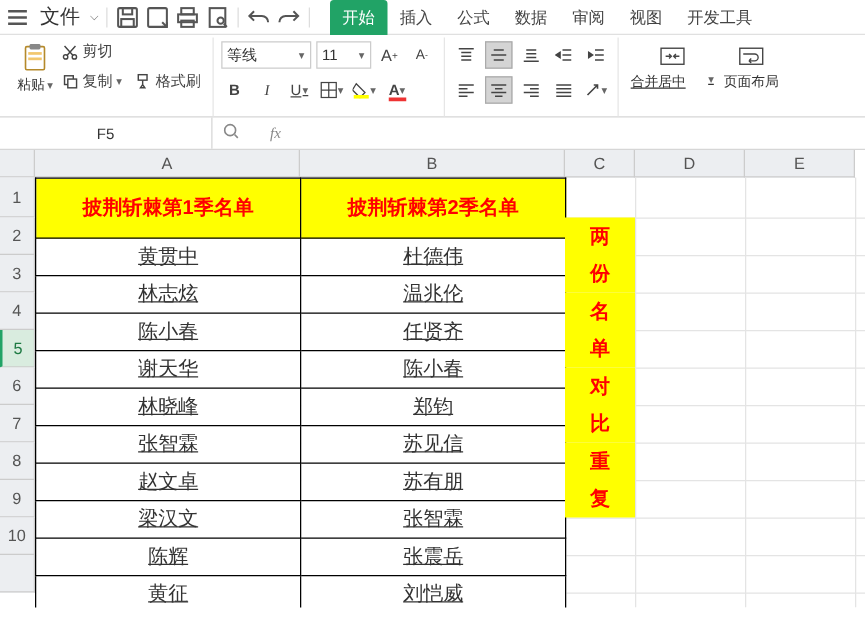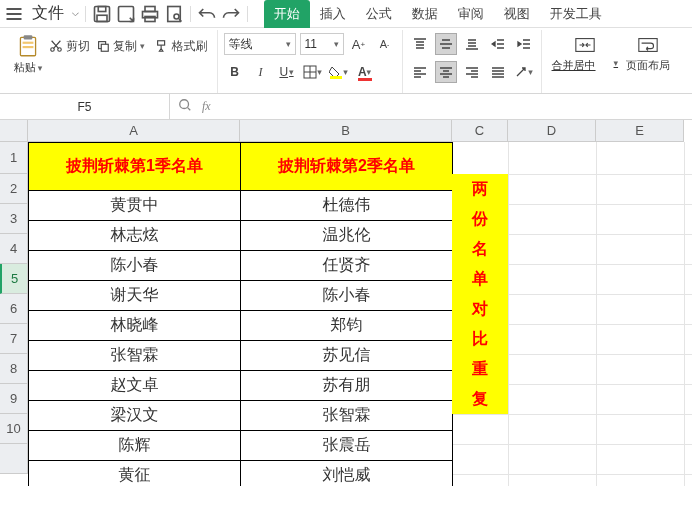--- a/index.html
+++ b/index.html
@@ -33,41 +33,41 @@
 .pastebtn { display:flex; flex-direction:column; align-items:center; width:36px; padding-top:2px; cursor:pointer; }
 .pastebtn .picon { width:26px; height:28px; }
 .pastebtn .plabel { font-size:11px; display:flex; align-items:center; gap:2px; }
 .vbigbtn { display:flex; flex-direction:column; align-items:center; padding:4px 4px 0 4px; cursor:pointer; font-size:11px; gap:2px; }
 .vbigbtn svg { width:22px; height:22px; }
 .caret { font-size:9px; color:#666; }
 
 
 .fbar { height: 26px; border-bottom: 1px solid #d6d6d6; display:flex; align-items:stretch; }
 .namebox { width: 170px; border-right: 1px solid #d6d6d6; display:flex; align-items:center; padding:0 8px; font-size:12px; justify-content:center; }
-.fxarea { display:flex; align-items:center; padding:0 8px; gap:10px; color:#888; }
+.fxarea { display:flex; align-items:center; padding:0 8px; gap:24px; color:#888; }
 .fxarea .fx { font-style: italic; font-family: "Times New Roman", serif; }
 
 
 .sheet { position:relative; overflow:hidden; height: calc(514px - 28px - 28px - 66px - 26px); }
 .corner { position:absolute; left:0; top:0; width:28px; height:22px; background:#eceef1; border-right:1px solid #ccc; border-bottom:1px solid #ccc; }
 .colheads { position:absolute; left:28px; top:0; height:22px; display:flex; }
 .colhead { background:#eceef1; border-right:1px solid #ccc; border-bottom:1px solid #ccc; display:flex; align-items:center; justify-content:center; font-size:13px; color:#555; }
 .rowheads { position:absolute; left:0; top:22px; width:28px; }
 .rowhead { background:#eceef1; border-right:1px solid #ccc; border-bottom:1px solid #ccc; display:flex; align-items:center; justify-content:center; font-size:13px; color:#555; height:30px; }
 .rowhead.hdr { height:32px; }
 .rowhead.sel { background:#d9ecdf; color:#1e7a43; border-left:2px solid #21a366; }
 .cells { position:absolute; left:28px; top:22px; }
 .gridbg { position:absolute; left:28px; top:22px; right:0; bottom:0; }
 .gridbg .vline { position:absolute; top:0; bottom:0; width:1px; background:#e4e4e4; }
 .gridbg .hline { position:absolute; left:0; right:0; height:1px; background:#e4e4e4; }
 
 table.data { border-collapse: collapse; }
 table.data td, table.data th { border:1px solid #000; text-align:center; vertical-align:middle; font-size:16px; height:30px; }
 table.data th { background:#ffff00; color:#ff0000; font-weight:bold; height:48px; width:212px; }
-table.data td.a, table.data td.b { width:212px; background:#fff; }
+table.data td.a, table.data td.b { width:212px; background:#fff;text-decoration:underline; }
 
 .sidecol { position:absolute; top:0; }
 .sidecell { width:56px; height:30px; background:#ffff00; color:#ff0000; font-weight:bold; font-size:16px; display:flex; align-items:center; justify-content:center; }
 </style>
 </head>
 <body>
 
 <div class="titlebar">
   <div class="ticon">
       <svg viewBox="0 0 16 16" fill="none" stroke-width="1.5">
@@ -138,21 +138,21 @@
           <rect x="5" y="4" width="14" height="17" rx="1" fill="#fff" stroke="#b58a2b" stroke-width="1.2"></rect>
           <rect x="8" y="2" width="8" height="4" rx="1" fill="#888"></rect>
           <rect x="7" y="8" width="10" height="2" fill="#f2c76e"></rect>
           <rect x="7" y="12" width="10" height="2" fill="#f2c76e"></rect>
         </svg>
       <div class="plabel">
           <span>粘贴</span>
           <span class="caret">▾</span>
         </div>
     </div>
-    <div style="display:flex; flex-direction:row; padding-top:2px;">
+    <div style="display:flex; flex-direction:column; padding-top:2px;">
       <div class="smallbtn">
         <svg viewBox="0 0 16 16" fill="none" stroke="#444" stroke-width="1.3">
             <circle cx="4" cy="12" r="2"></circle>
             <circle cx="12" cy="12" r="2"></circle>
             <path d="M5 11L13 2M11 11L3 2"></path>
           </svg>
         <span>剪切</span>
       </div>
       <div class="row">
         <div class="smallbtn">

